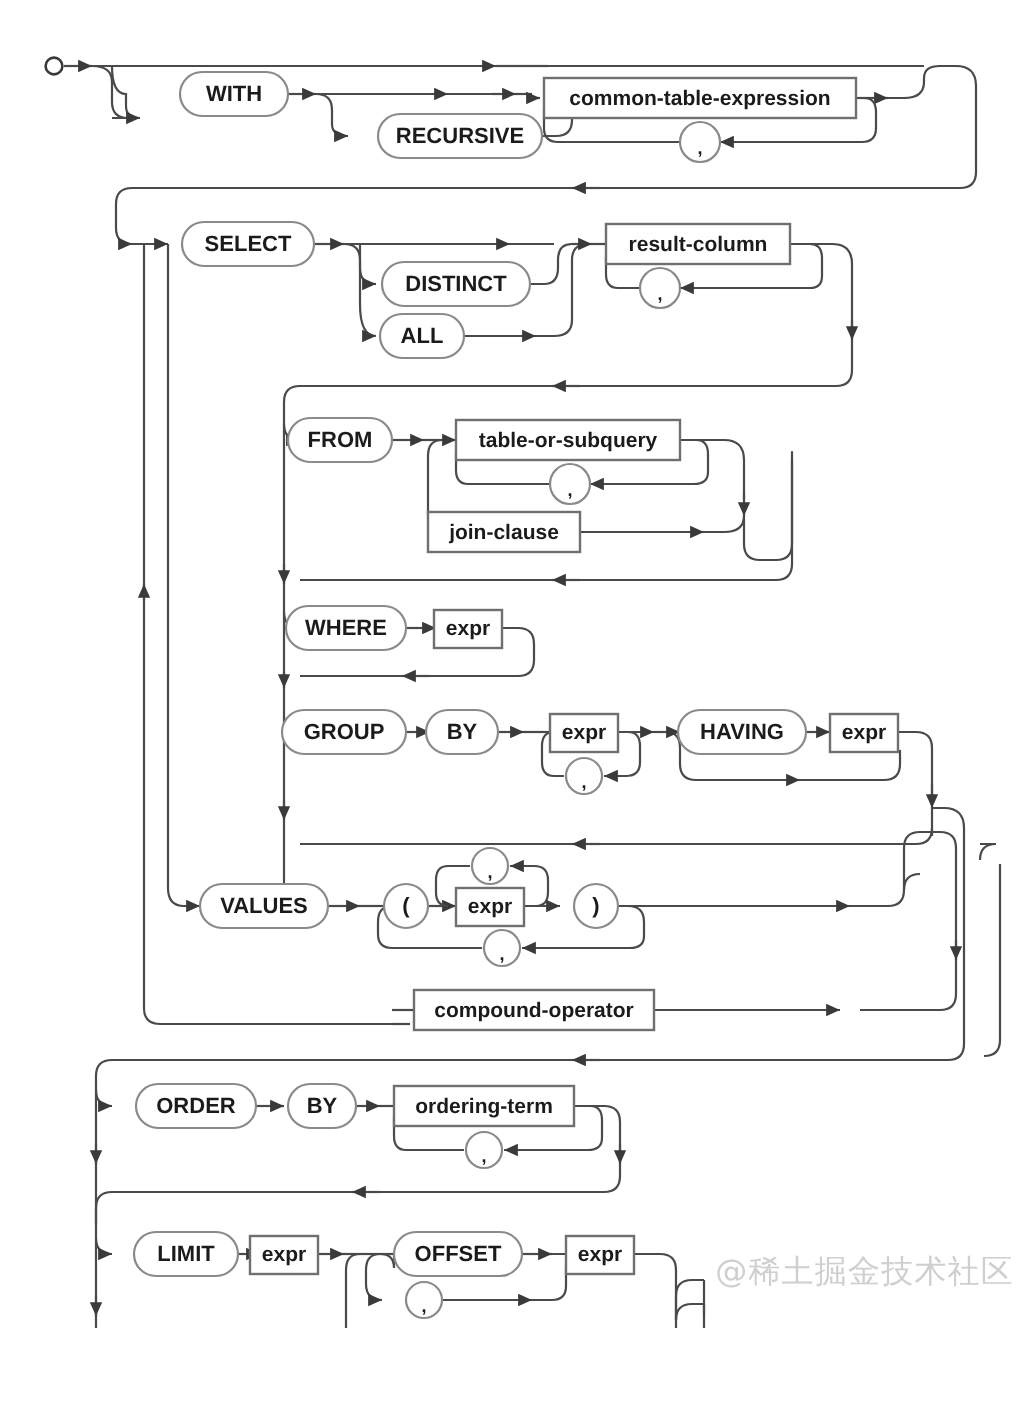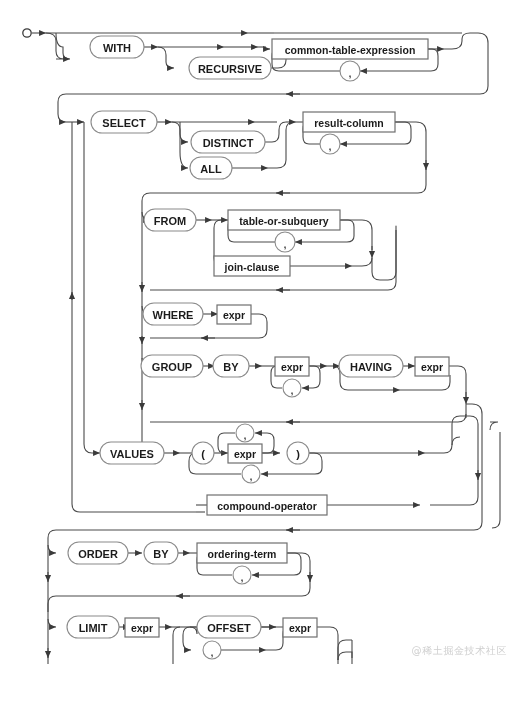--- a/index.html
+++ b/index.html
@@ -55,23 +55,23 @@
   .nonterm-label { font-size: 10.5px; }
   .comma-label { font-size: 9px; }
   .endpoint {
     fill: #ffffff;
     stroke: #3a3a3a;
     stroke-width: 1.3;
   }
   .watermark {
     position: absolute;
     right: 10px;
-    bottom: 6px;
+    bottom: 17px;
     font-family: "DejaVu Sans", sans-serif;
-    font-size: 10px;
+    font-size: 16px;
     color: #cfcfcf;
     letter-spacing: 0.6px;
     user-select: none;
     white-space: nowrap;
   }
 </style>
 </head>
 <body>
 
 <div id="diagram-root">

